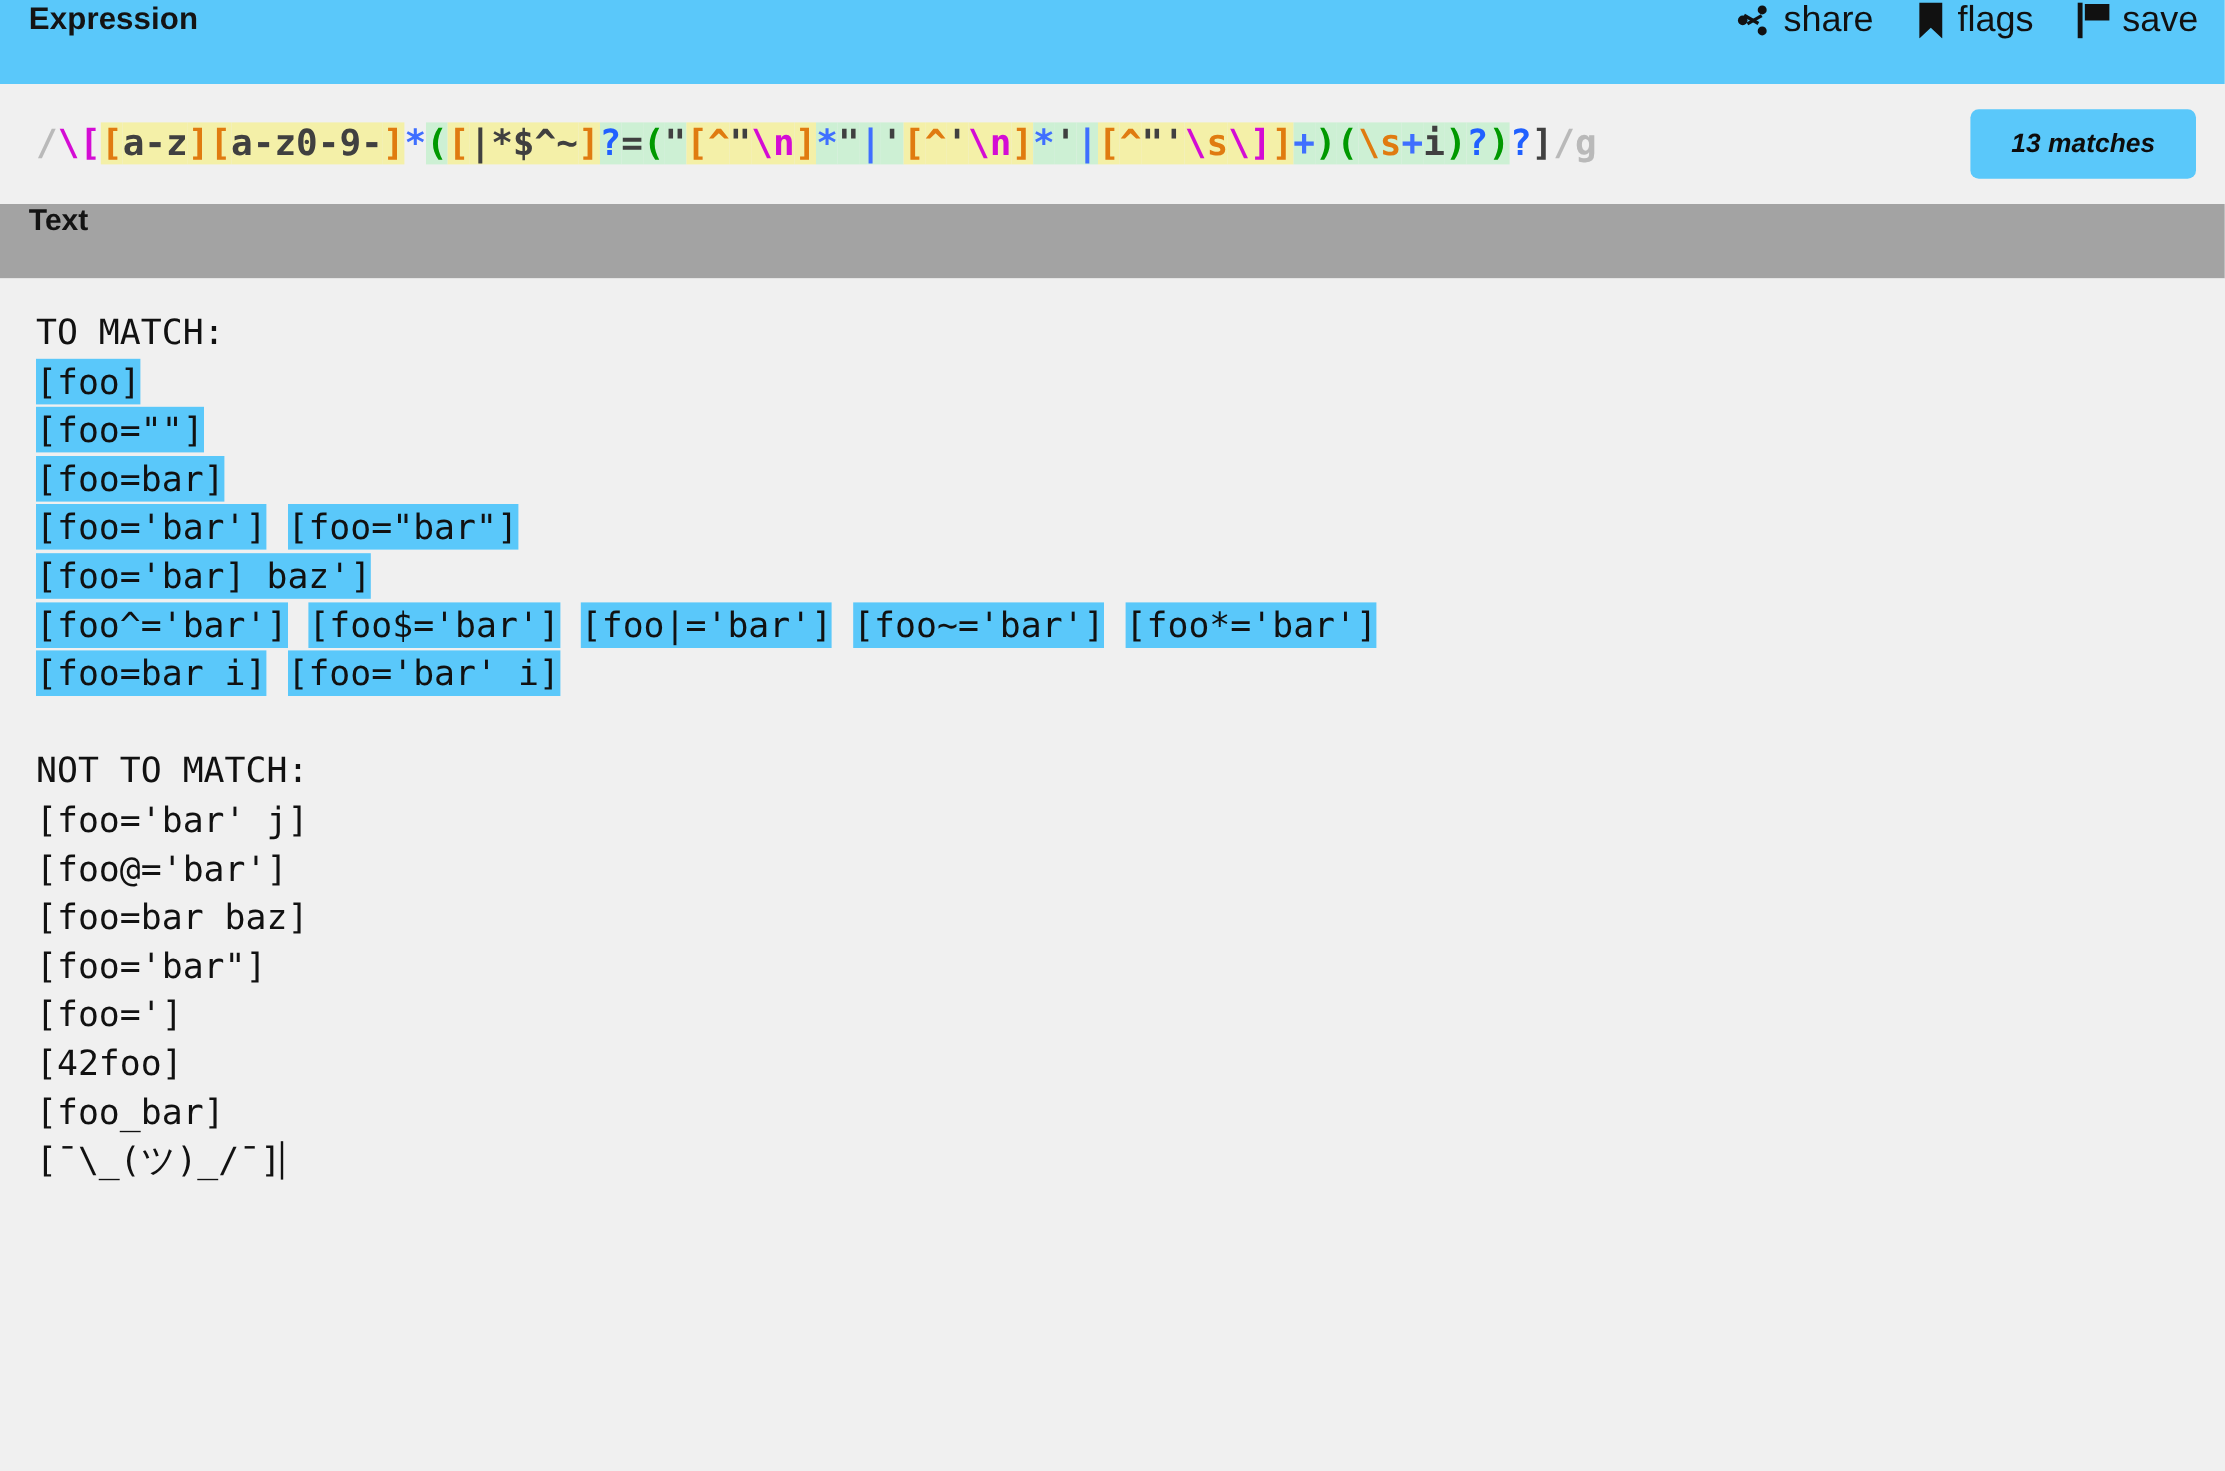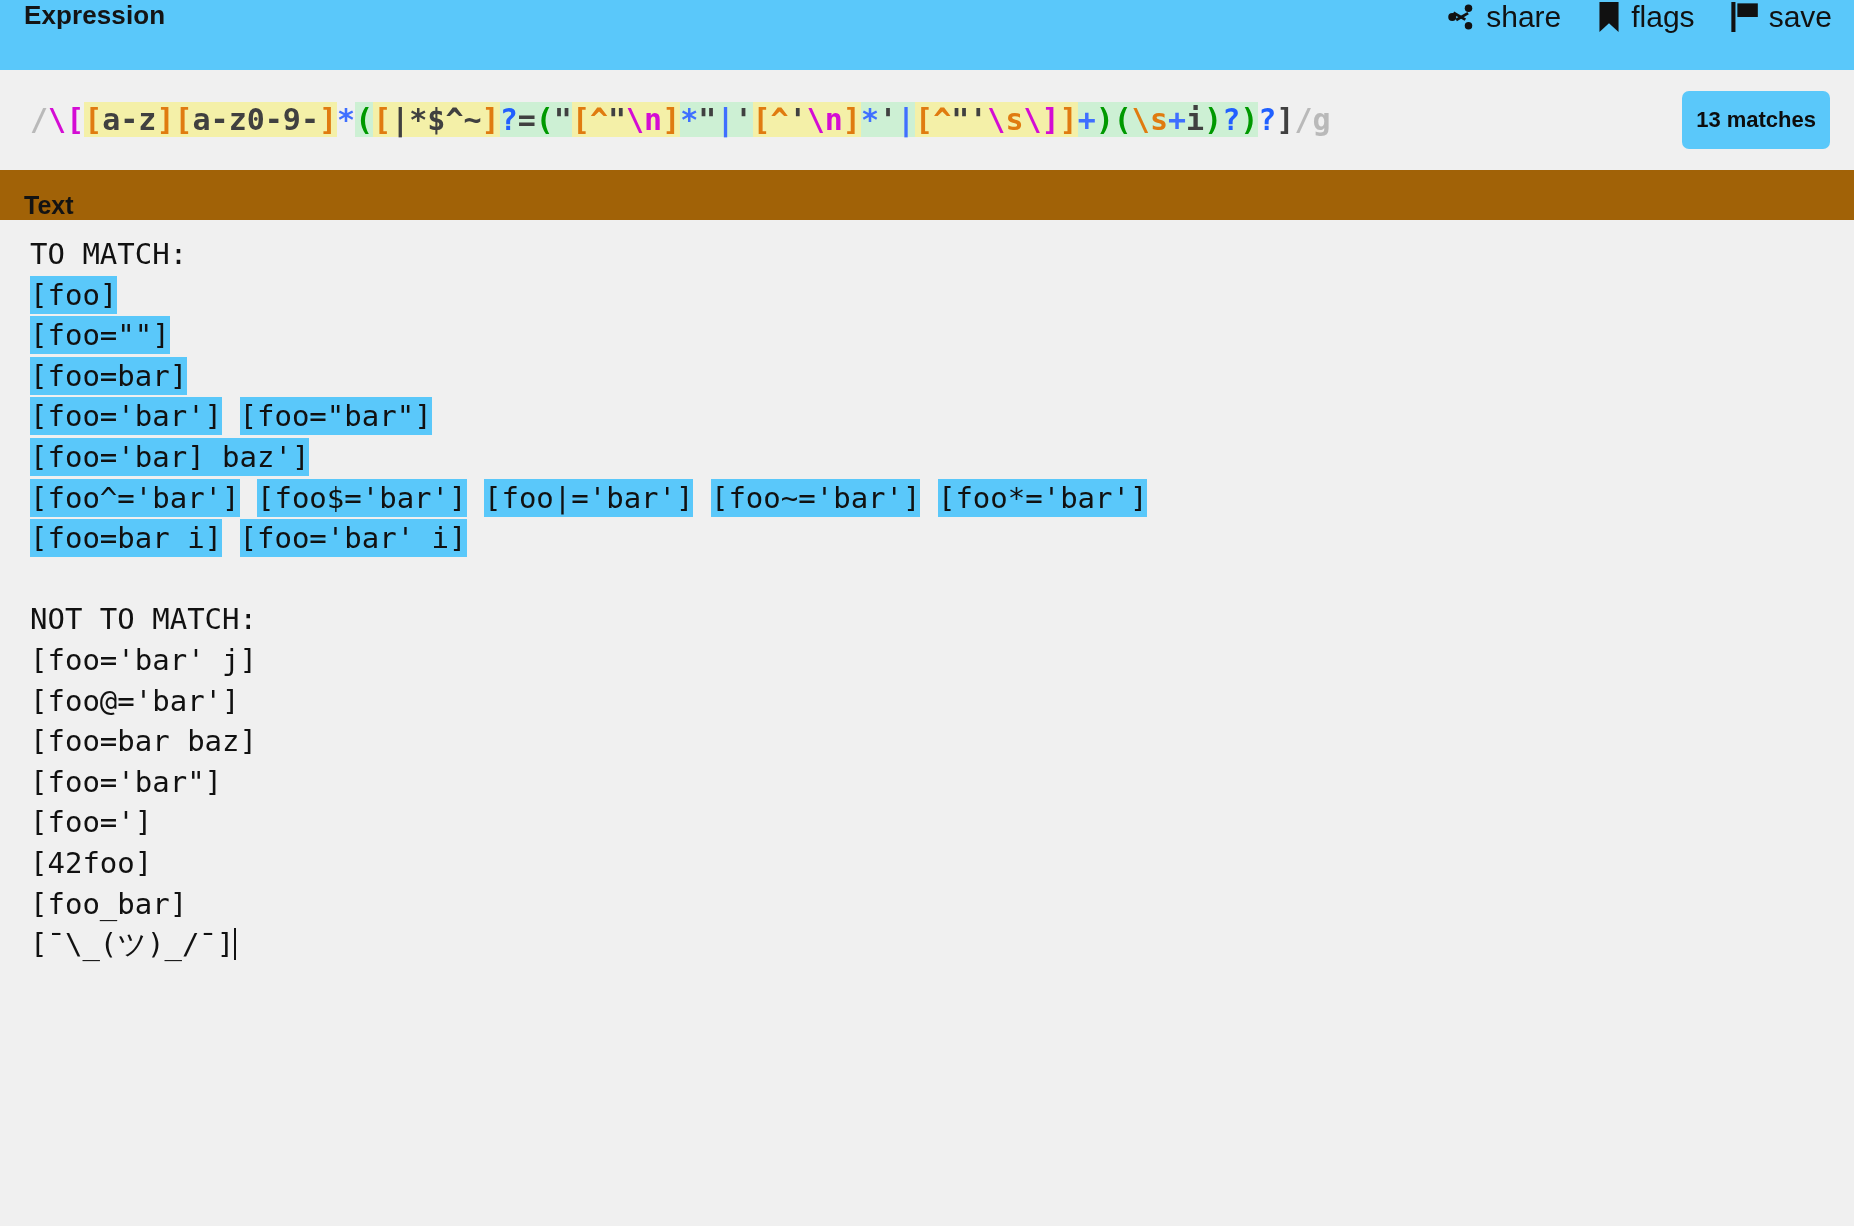--- a/index.html
+++ b/index.html
@@ -74,43 +74,44 @@
   .hl-y { background: #f4f0a8; }
   .hl-g { background: #cdf0d4; }
 
   #match-count {
     flex: 0 0 auto;
     background: #5ac8fa;
     color: #0d0d0d;
     font-size: 22px;
     font-weight: bold;
     border-radius: 7px;
-    padding: 16px 14px;
+    padding: 16px 34px;
     margin-left: 24px;
     cursor: pointer;
     white-space: nowrap;
+    font-style: italic;
   }
 
   
   #text-header {
-    height: 50px;
-    background: #a16207;
+    height: 62px;
+    background: #a3a3a3;
     display: flex;
-    align-items: flex-end;
+    align-items: flex-start;
     padding: 0 24px;
   }
   #text-header-title {
     font-size: 25px;
     font-weight: bold;
     color: #131313;
   }
   #text-body {
     background: #f0f0f0;
     height: 994px;
-    padding: 14px 0 0 30px;
+    padding: 25px 0 0 30px;
     font-family: "DejaVu Sans Mono", monospace;
     font-size: 29px;
     line-height: 40.6px;
     color: #111;
     white-space: pre;
     overflow: hidden;
     position: relative;
   }
   #text-body .line { height: 40.6px; white-space: pre; }
   #text-body .m {

